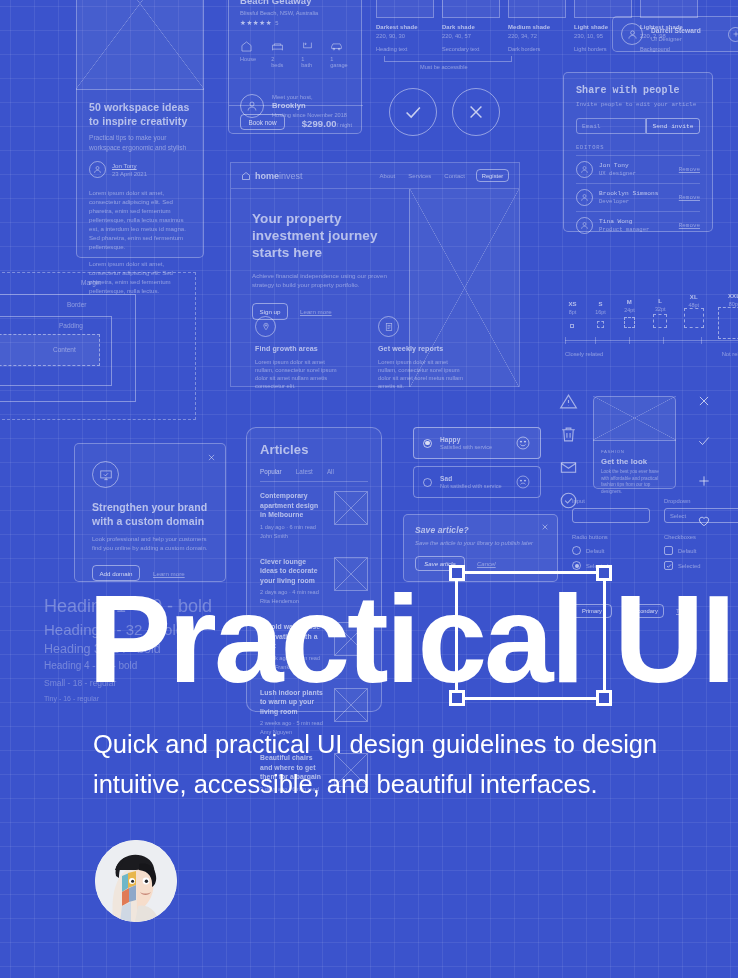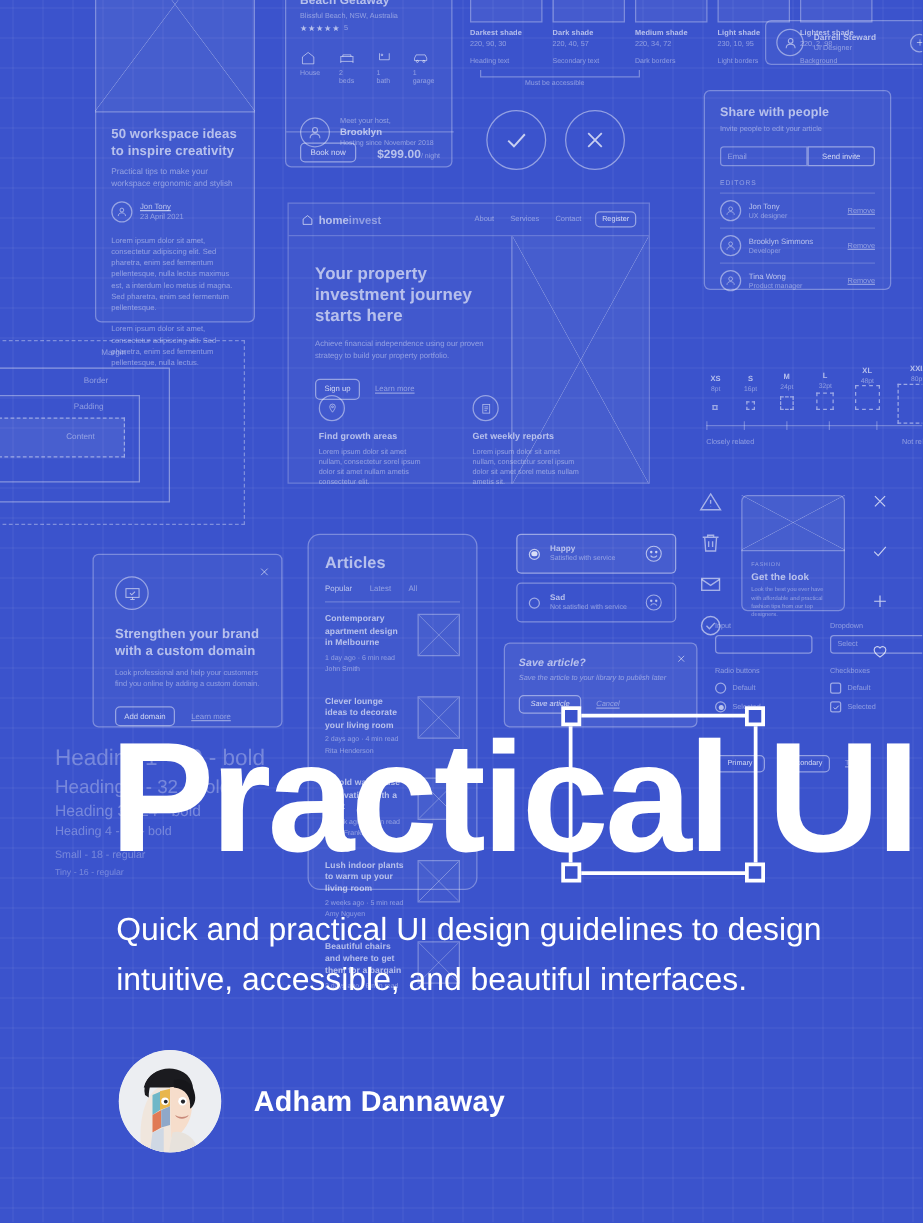--- a/index.html
+++ b/index.html
@@ -290,21 +290,21 @@
         </div>
         <div class="circ" style="width:15px;height:15px;flex:none;">
           <svg width="8" height="8" viewBox="0 0 16 16" fill="none" stroke="rgba(255,255,255,.6)" stroke-width="1.4">
               <path d="M8 3v10M3 8h10"></path>
             </svg>
         </div>
       </div>
     </div>
 
     <div class="card" style="left:563px; top:72px; width:150px; height:160px;">
-      <div style="padding:12px;">
+      <div style="padding:12px;font-family:Liberation Mono, monospace;">
         <div class="ttl ghost" style="font-size:10px;">Share with people</div>
         <div class="ghost-dim" style="font-size:5.9px; margin-top:5px;">Invite people to edit your article</div>
         <div style="display:flex; margin-top:10px;">
           <div style="flex:1; height:16px; border:1px solid rgba(255,255,255,.35); border-radius:3px 0 0 3px; display:flex; align-items:center; padding-left:5px;">
             <span class="ghost-dim" style="font-size:6.2px;">Email</span>
           </div>
           <div class="btn-o" style="width:54px;height:16px;font-size:6.2px;border-radius:0 3px 3px 0;">Send invite</div>
         </div>
         <div class="ghost-dim" style="font-size:5.4px; letter-spacing:.8px; margin-top:11px;">EDITORS</div>
         <div style="margin-top:4px;">
@@ -350,21 +350,21 @@
         </div>
       </div>
     </div>
 
     <div style="position:absolute; left:230px; top:162px; width:290px; height:225px; border:1px solid rgba(255,255,255,.22); background:rgba(255,255,255,0.03);">
       <div style="height:26px; border-bottom:1px solid rgba(255,255,255,.2); display:flex; align-items:center; padding:0 10px;">
         <svg width="10" height="10" viewBox="0 0 20 20" fill="none" stroke="rgba(255,255,255,.7)" stroke-width="1.4">
             <path d="M3 8.5 10 3l7 5.5V17H3z"></path>
           </svg>
         <span class="ghost" style="font-size:9px;font-weight:700;margin-left:4px;">home</span>
-          <span class="ghost-dim" style="font-size:9px;font-weight:bold;">invest</span>
+          <span class="ghost-dim" style="font-size:9px;">invest</span>
         <div style="flex:1;"></div>
         <span class="ghost-dim" style="font-size:6px; margin-right:13px;">About</span>
         <span class="ghost-dim" style="font-size:6px; margin-right:13px;">Services</span>
         <span class="ghost-dim" style="font-size:6px; margin-right:11px;">Contact</span>
         <span class="btn-o" style="width:33px;height:13px;font-size:5.8px;">Register</span>
       </div>
       <div style="display:flex; height:198px;justify-content:flex-end;">
         <div style="width:178px; padding:21px 0 0 21px;">
           <div class="ttl ghost" style="font-size:13.5px; line-height:17px;">Your property investment journey starts here</div>
           <div class="ghost-dim" style="font-size:6.2px; line-height:9px; margin-top:10px; width:142px;">Achieve financial independence using our proven strategy to build your property portfolio.</div>
@@ -699,17 +699,16 @@
 
             <path d="M41 30 C50 28 57 32 58 40 C60 50 56 60 50 66 L42 70 L41 30 Z" fill="#f6ddcb"></path>
             <path d="M44 24 C53 22 60 27 61 36 C62 42 59 46 57 47 C58 38 54 31 44 30 Z" fill="#16161a"></path>
             <circle cx="51" cy="41" r="3.4" fill="#fff"></circle>
             <circle cx="51.4" cy="41.2" r="1.7" fill="#23262c"></circle>
             <path d="M45 52 C48 54 53 54 56 52 C54 56 47 56 45 52 Z" fill="#c98a7a"></path>
             <path d="M43 66 C50 64 58 68 62 76 L62 82 L40 82 Z" fill="#e7e2dc"></path>
           </g>
         </svg>
       </div>
-      <div id="author-name">Adham Dannaway</div>
     </div>
   </div>
 
 </div>
 
 </body></html>

